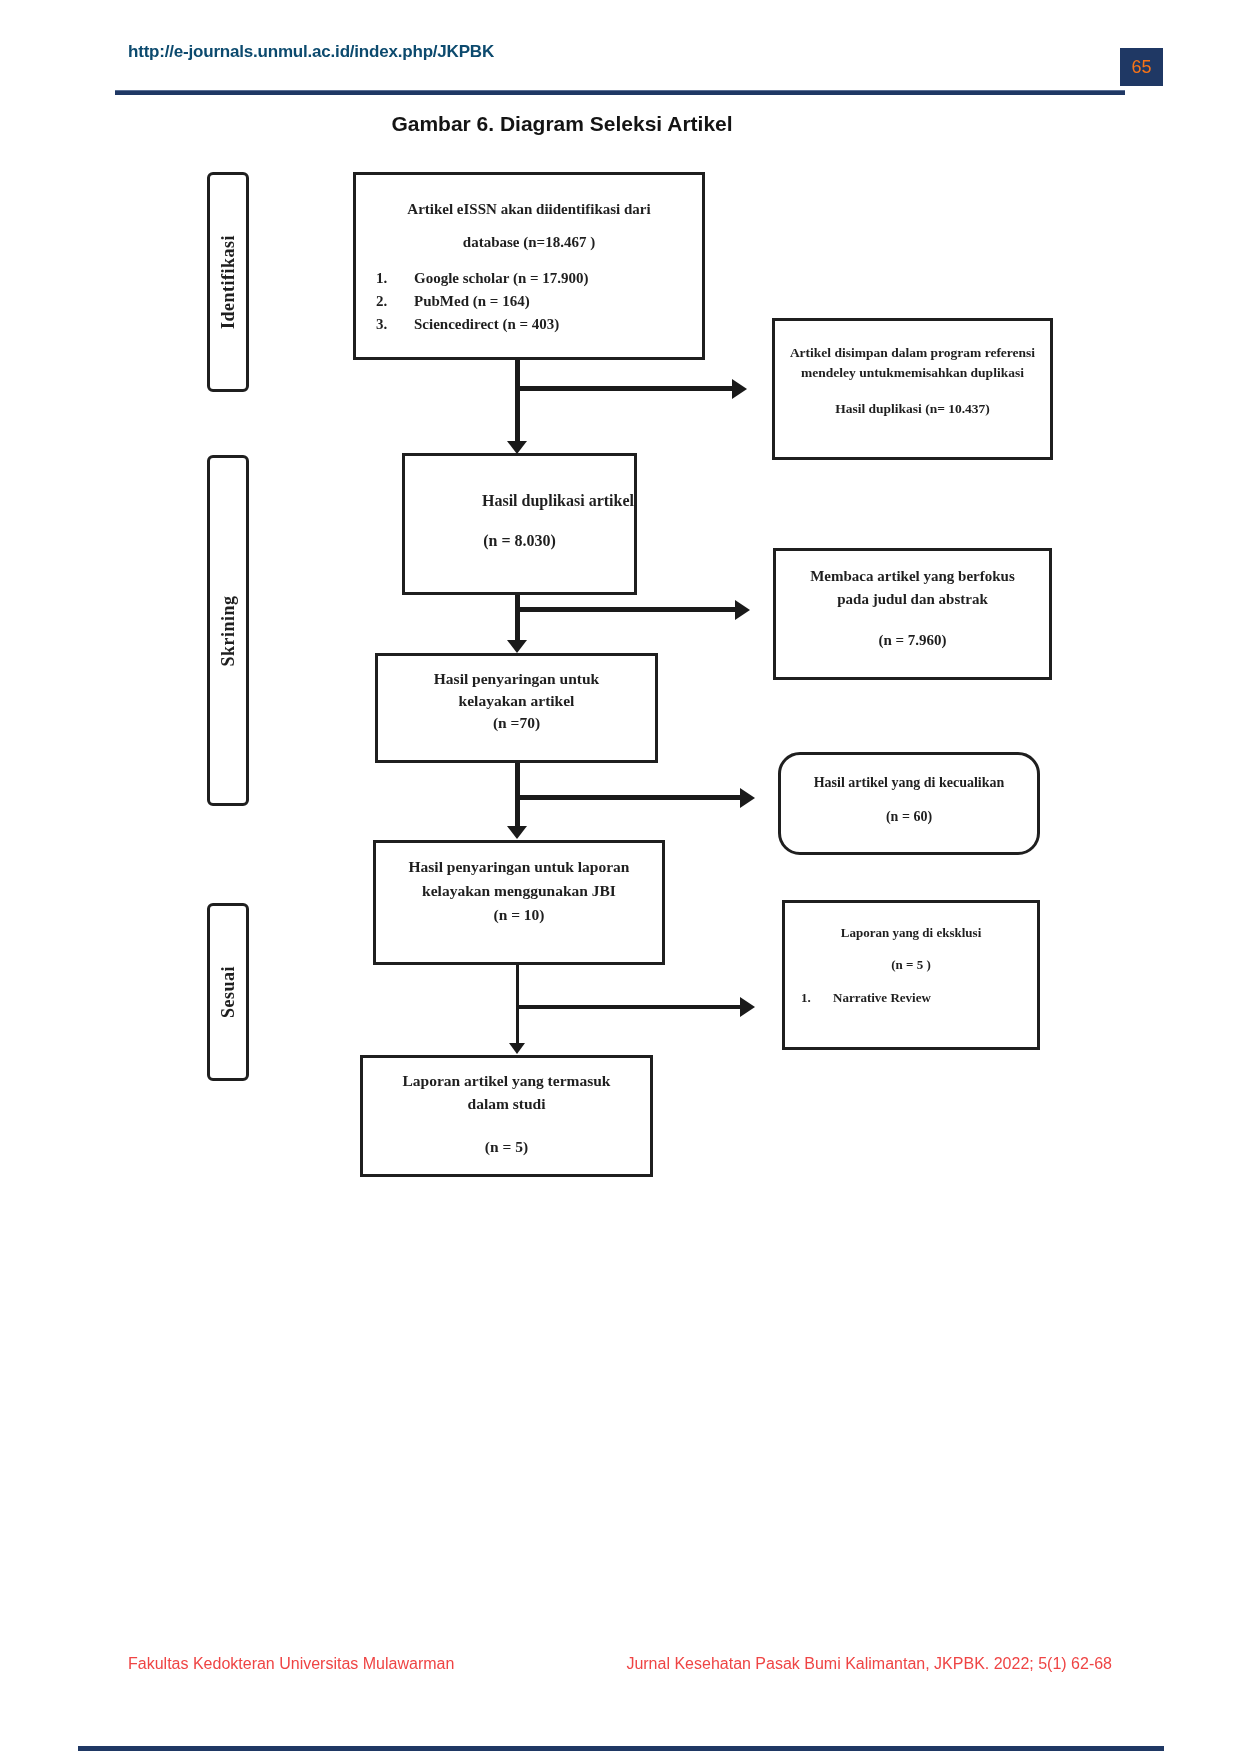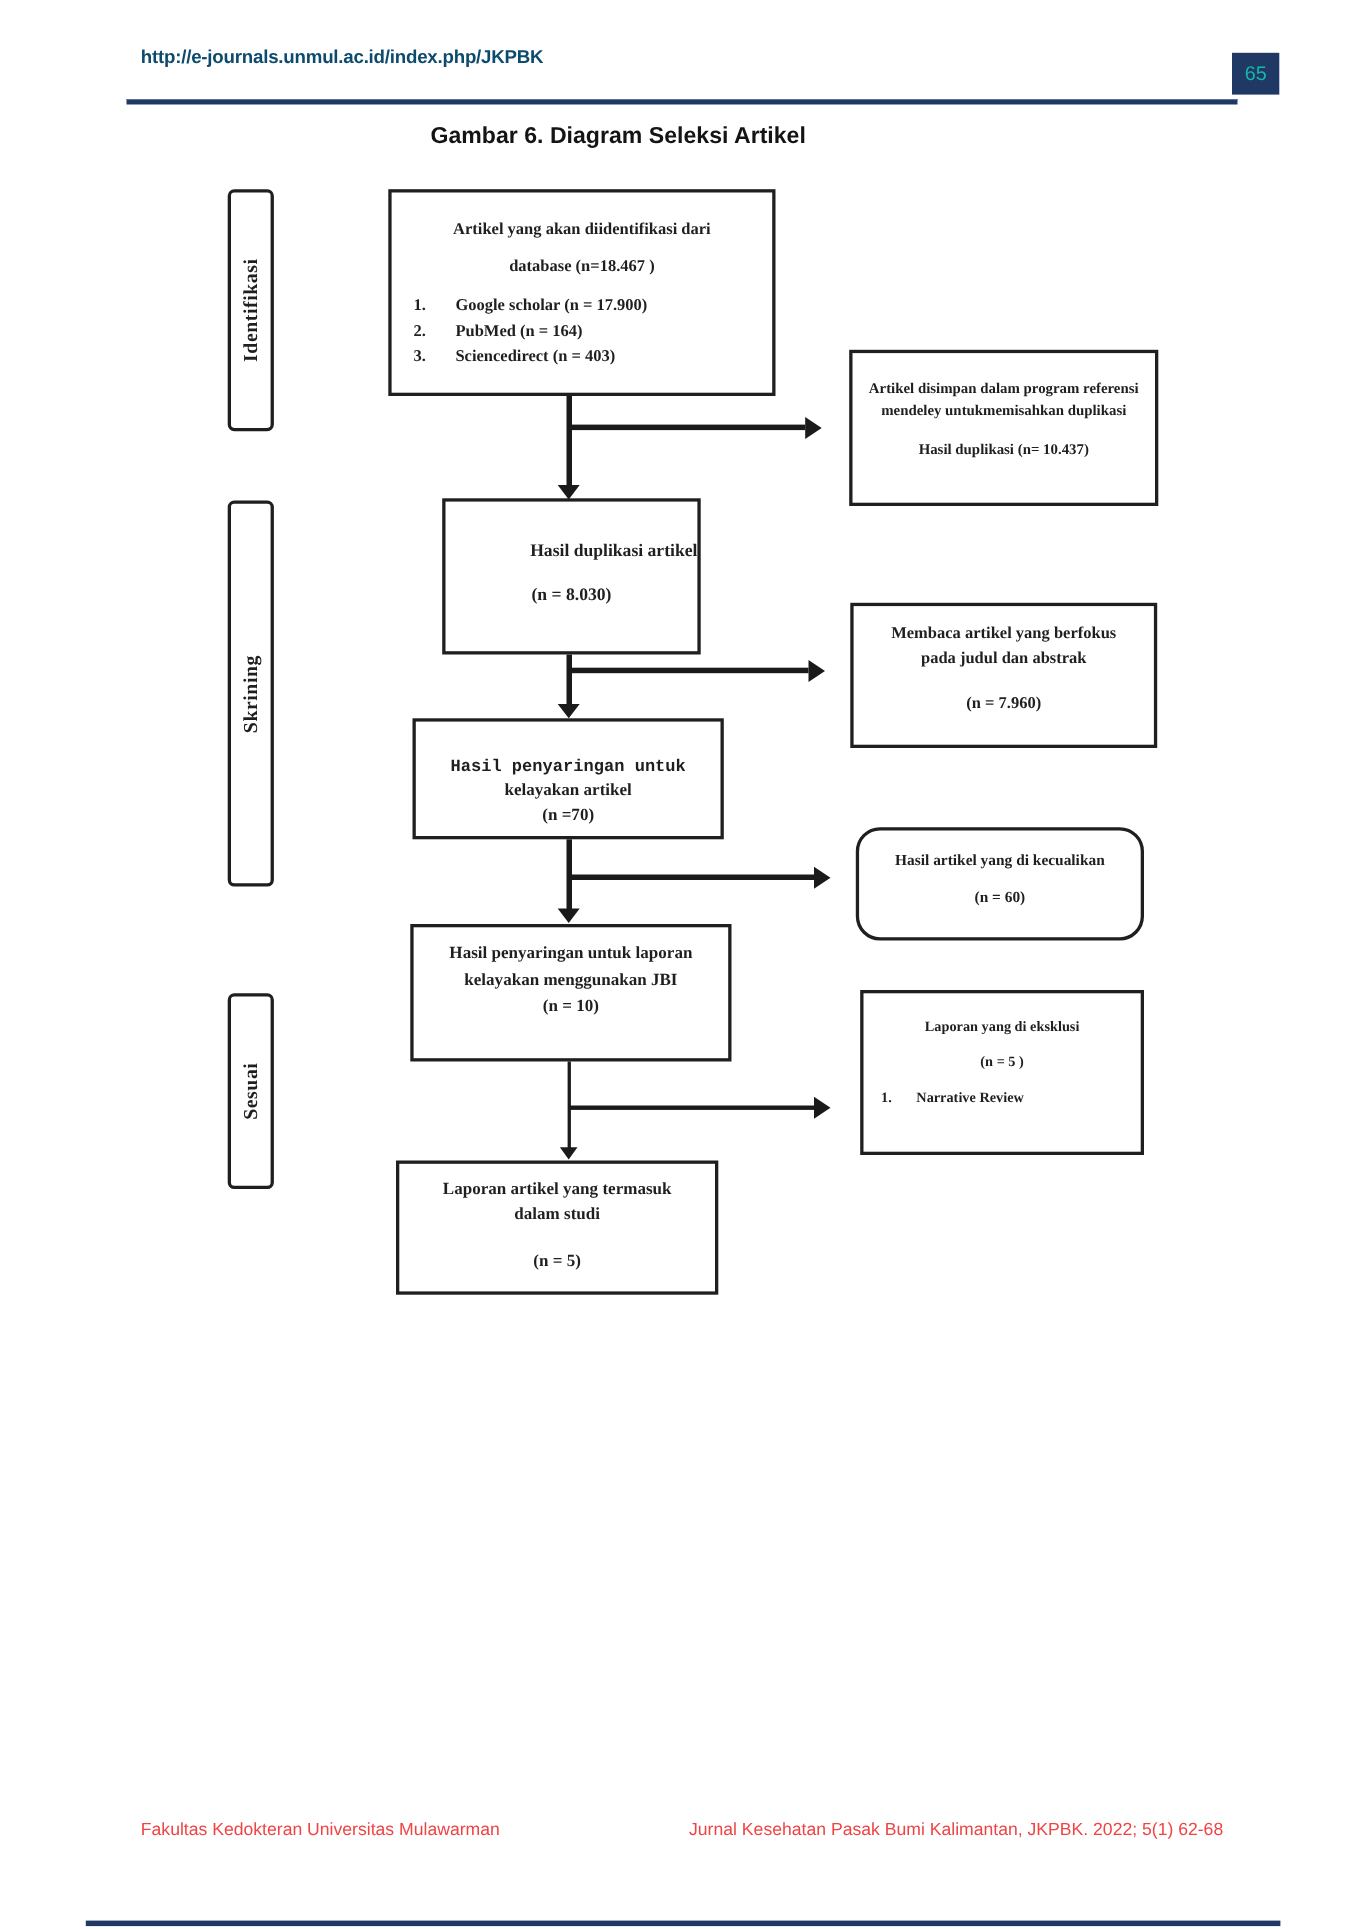--- a/index.html
+++ b/index.html
@@ -5,21 +5,21 @@
   html,body{margin:0;padding:0;background:#ffffff;}
   .page{position:relative;width:1240px;height:1754px;background:#ffffff;overflow:hidden;
         font-family:"Liberation Serif",serif;color:#1f1f1f;}
   
   .hdr-line{position:absolute;left:128px;font-family:"Liberation Sans",sans-serif;
             font-weight:bold;font-size:17px;color:#0c4a6e;letter-spacing:-0.2px;white-space:nowrap;}
   .hdr-url{top:42px;}
   .hdr-journal{top:65px;}
   .page-num-box{position:absolute;left:1120px;top:48px;width:43px;height:38px;background:#1f3864;
                 display:flex;align-items:center;justify-content:center;
-                font-family:"Liberation Sans",sans-serif;font-size:18px;color:#14b8a6;}
+                font-family:"Liberation Sans",sans-serif;font-size:18px;color:#f97316;}
   .hdr-rule{position:absolute;left:115px;top:90px;width:1010px;height:4px;background:#1f3864;
             border-top:1px solid #5a6f94;}
   
   .fig-title{position:absolute;left:182px;top:112px;width:760px;text-align:center;
              font-family:"Liberation Sans",sans-serif;font-weight:bold;font-size:21px;color:#141414;}
   
   .stage{position:absolute;left:207px;width:36px;border:3px solid #1f1f1f;border-radius:6px;background:#fff;}
   .stage span{position:absolute;left:50%;top:50%;transform:translate(-50%,-50%) rotate(-90deg);
               white-space:nowrap;font-weight:bold;font-size:18px;letter-spacing:0.5px;color:#1f1f1f;}
   .stage-1{top:172px;height:214px;}
@@ -32,21 +32,21 @@
   .box-a{left:353px;top:172px;width:352px;height:188px;font-size:15px;}
   .box-a .t1{margin-top:26px;}
   .box-a .t2{margin-top:16px;}
   .box-a .lst{margin-top:17px;padding-left:20px;}
   .lrow{display:flex;margin-top:2px;line-height:21px;}
   .lrow .num{width:38px;flex:none;}
   .box-b{left:402px;top:453px;width:235px;height:142px;font-size:16px;}
   .box-b .t1{margin-top:36px;text-align:right;}
   .box-b .nn{margin-top:22px;}
   .box-c{left:375px;top:653px;width:283px;height:110px;font-size:15.5px;line-height:22px;}
-  .box-c .t1{margin-top:30px;font-family:Liberation Mono, monospace;}
+  .box-c .t1{margin-top:12px;}
   .box-c .nn{}
   .box-d{left:373px;top:840px;width:292px;height:125px;font-size:15.5px;line-height:24px;}
   .box-d .t1{margin-top:12px;}
   .box-d .nn{}
   .box-e{left:360px;top:1055px;width:293px;height:122px;font-size:15.5px;line-height:23px;}
   .box-e .t1{margin-top:11px;}
   .box-e .nn{margin-top:20px;}
   
   .sbox-1{left:772px;top:318px;width:281px;height:142px;font-size:13.5px;line-height:20px;}
   .sbox-1 .t1{margin-top:22px;}
@@ -102,21 +102,21 @@
     <span>Identifikasi</span>
   </div>
   <div class="stage stage-2">
     <span>Skrining</span>
   </div>
   <div class="stage stage-3">
     <span>Sesuai</span>
   </div>
 
   <div class="fbox box-a">
-    <div class="ctr t1">Artikel yang akan diidentifikasi dari</div>
+    <div class="ctr t1">Artikel eISSN akan diidentifikasi dari</div>
     <div class="ctr t2">database (n=18.467 )</div>
     <div class="lst">
       <div class="lrow">
         <span class="num">1.</span>
         <span>Google scholar (n = 17.900)</span>
       </div>
       <div class="lrow">
         <span class="num">2.</span>
         <span>PubMed (n = 164)</span>
       </div>

